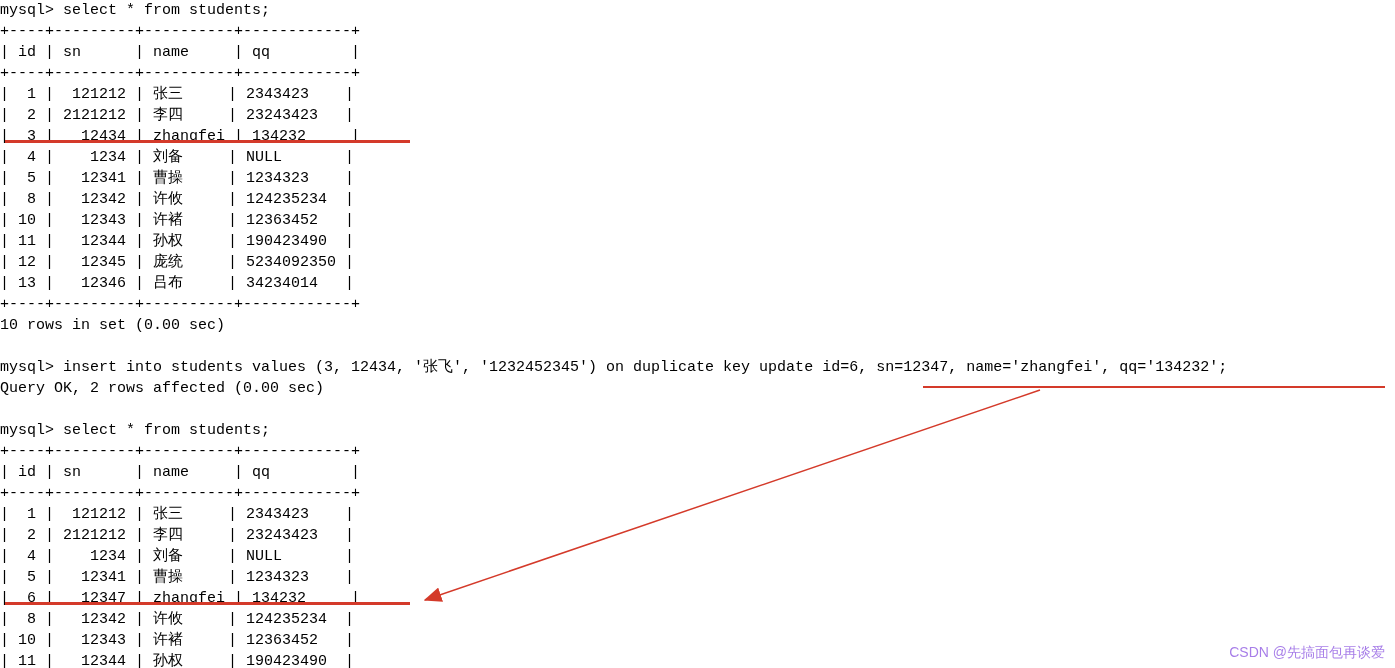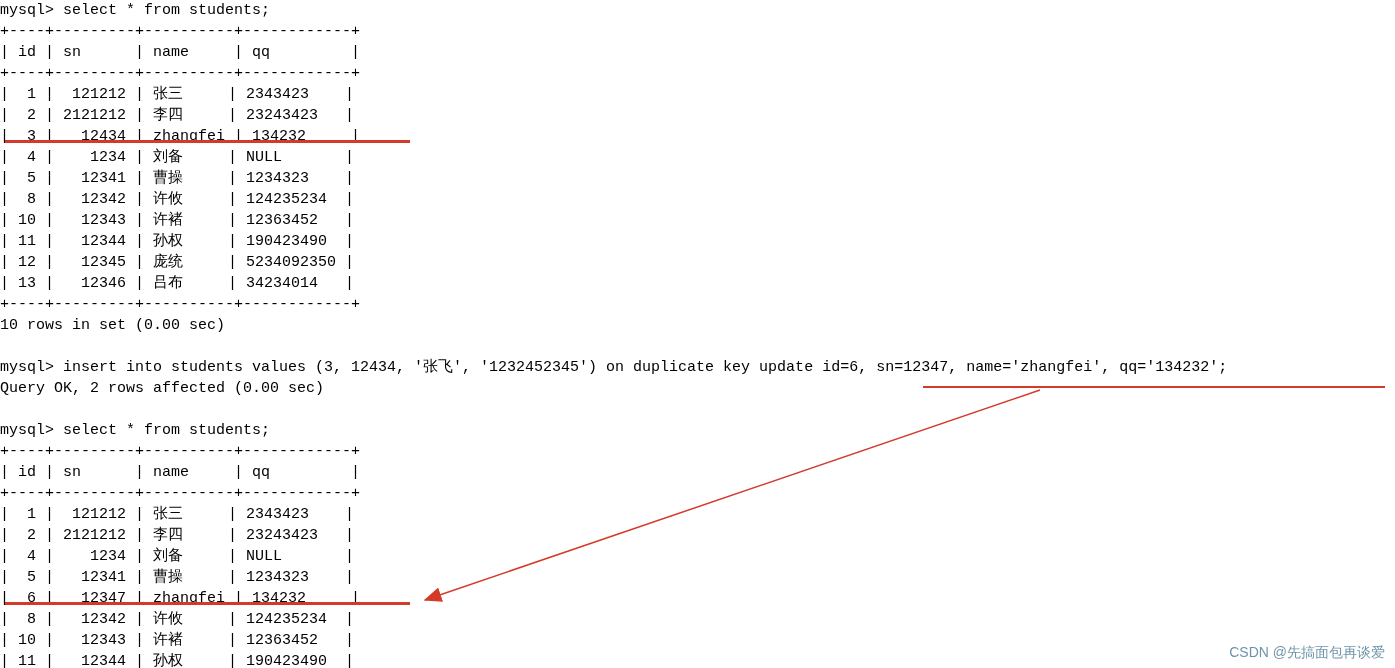--- a/index.html
+++ b/index.html
@@ -47,21 +47,21 @@
   .arrow-svg {
     position: absolute;
     left: 0;
     top: 0;
     pointer-events: none;
   }
   .watermark {
     position: absolute;
     right: 10px;
     bottom: 5px;
-    color: #0c4a6e;
+    color: #6d28d9;
     font-family: sans-serif;
     font-size: 14px;
     opacity: 0.6;
   }
 </style>
 </head>
 <body>
 
 <pre id="terminal-output">mysql&gt; select * from students;
 +----+---------+----------+------------+

